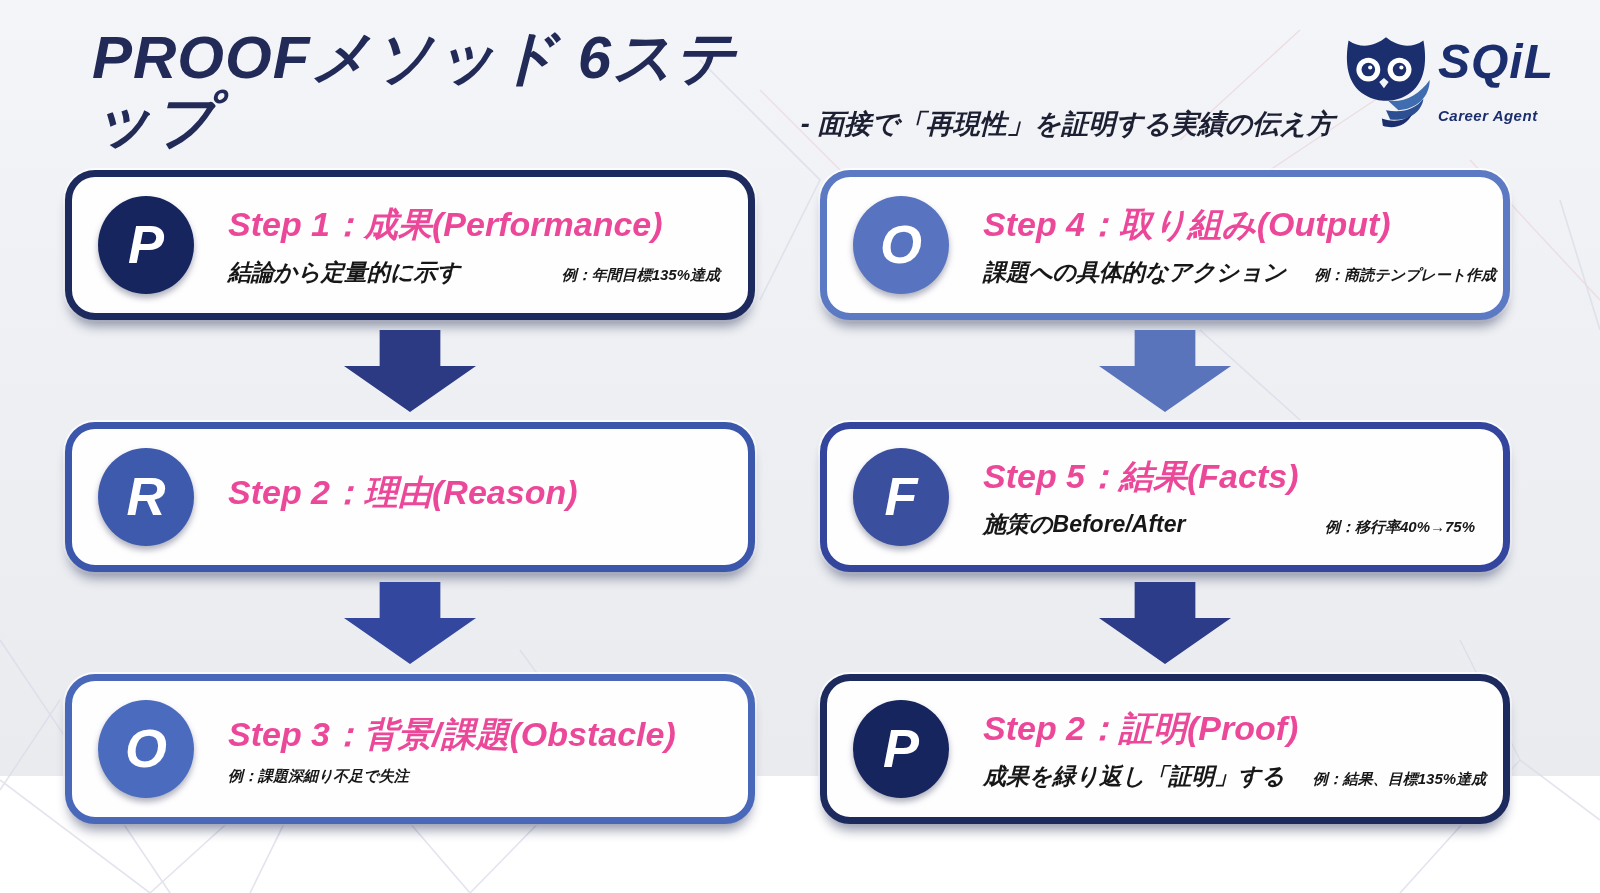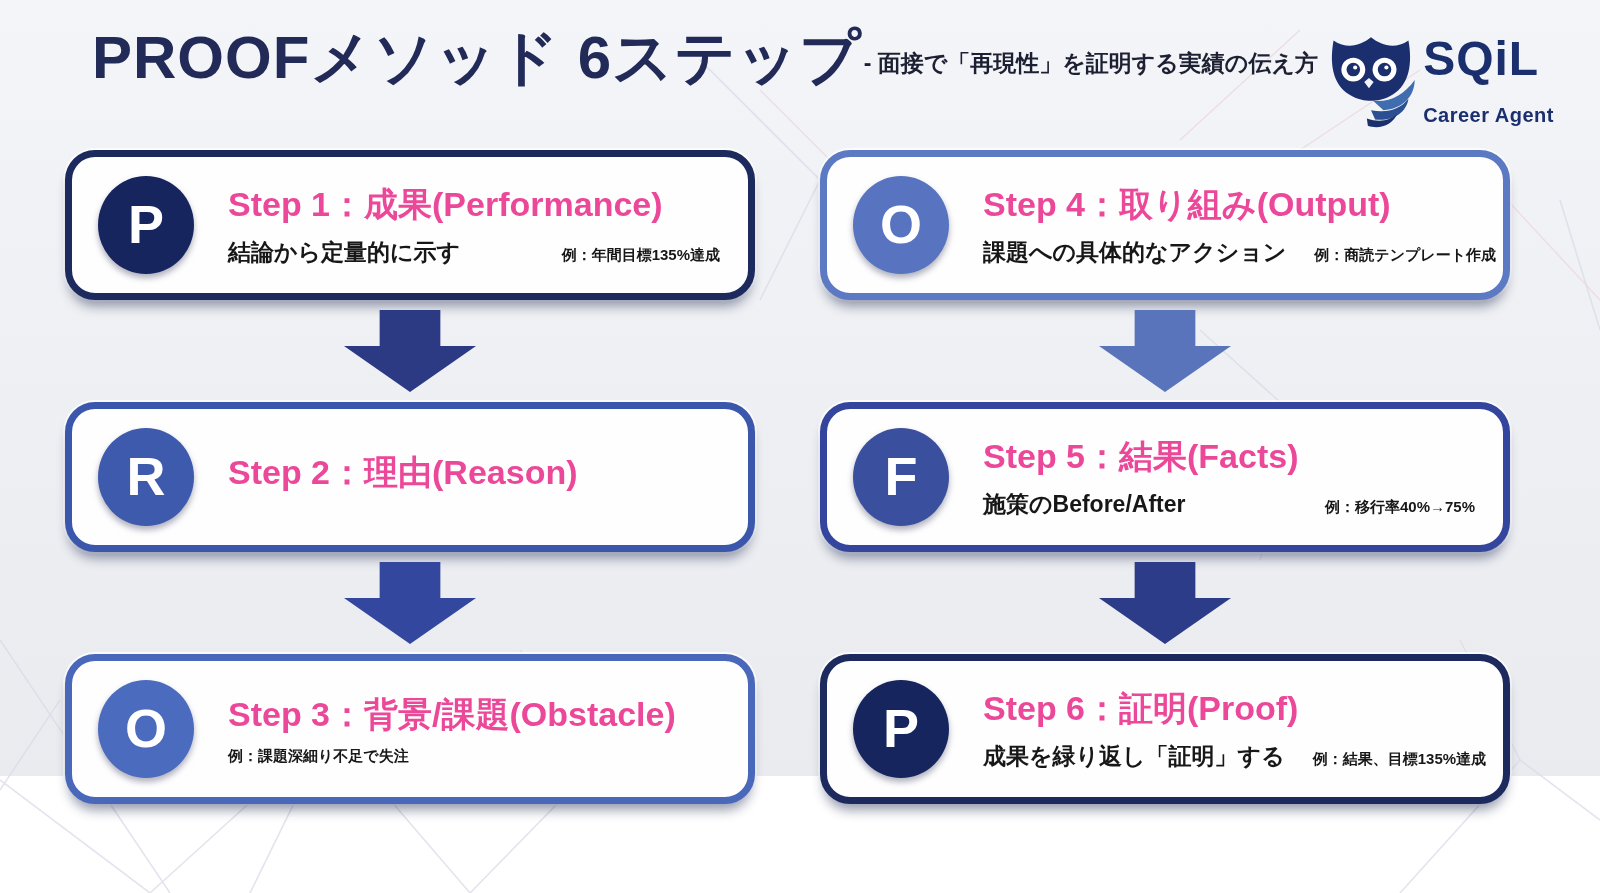--- a/index.html
+++ b/index.html
@@ -5,20 +5,21 @@
   html, body {
     margin: 0; padding: 0;
     width: 1600px; height: 893px;
     overflow: hidden;
     font-family: "Liberation Sans", "DejaVu Sans", sans-serif;
   }
   .canvas {
     position: relative;
     width: 1600px; height: 776px;
     background: linear-gradient(180deg, #f4f5f8 0%, #eef0f3 45%, #e9ebef 100%);
+    font-style: italic;
   }
   .bg-pattern {
     position: absolute; inset: 0;
     pointer-events: none;
   }
   
   .header {
     position: relative;
     display: flex;
     align-items: flex-start;
@@ -28,21 +29,21 @@
     display: flex;
     align-items: flex-end;
   }
   .page-title {
     font-size: 60px;
     font-weight: 900;
     letter-spacing: 1px;
     line-height: 1.05;
   }
   .page-subtitle {
-    font-size: 23px;
+    font-size: 27px;
     font-weight: 800;
     margin-left: 2px;
     margin-bottom: 10px;
     color: #1d2033;
     white-space: nowrap;
   }
   .spacer { flex: 1; }
   .logo {
     display: flex;
     align-items: center;
@@ -50,21 +51,21 @@
     margin-right: 18px;
   }
   .logo-owl { width: 104px; height: 104px; }
   .logo-text { display: flex; flex-direction: column; line-height: 1; }
   .logo-name {
     font-size: 48px;
     font-weight: 800;
     letter-spacing: 1px;
   }
   .logo-tagline {
-    font-size: 20px;
+    font-size: 15px;
     font-weight: 600;
     margin-top: 22px;
     letter-spacing: 0.5px;
   }
   
   .main {
     position: relative;
     display: flex;
     justify-content: space-between;
     padding: 18px 90px 0 65px;
@@ -287,21 +288,21 @@
 
       <div class="arrow-zone">
         <div class="down-arrow" style="background-color: rgb(44, 60, 136);"></div>
       </div>
 
       <div class="card" style="border-color: rgb(28, 42, 94);">
         <div class="badge" style="background-color: rgb(22, 37, 94);">
           <span class="badge-letter">P</span>
         </div>
         <div class="card-text">
-          <div class="card-title">Step 6：証明(Proof)</div>
+          <div class="card-title">Step 2：証明(Proof)</div>
           <div class="card-subrow">
             <span class="card-desc">成果を緑り返し「証明」する</span>
             <span class="card-example">例：結果、目標135%達成</span>
           </div>
         </div>
       </div>
 
     </div>
   </div>
 </div>

